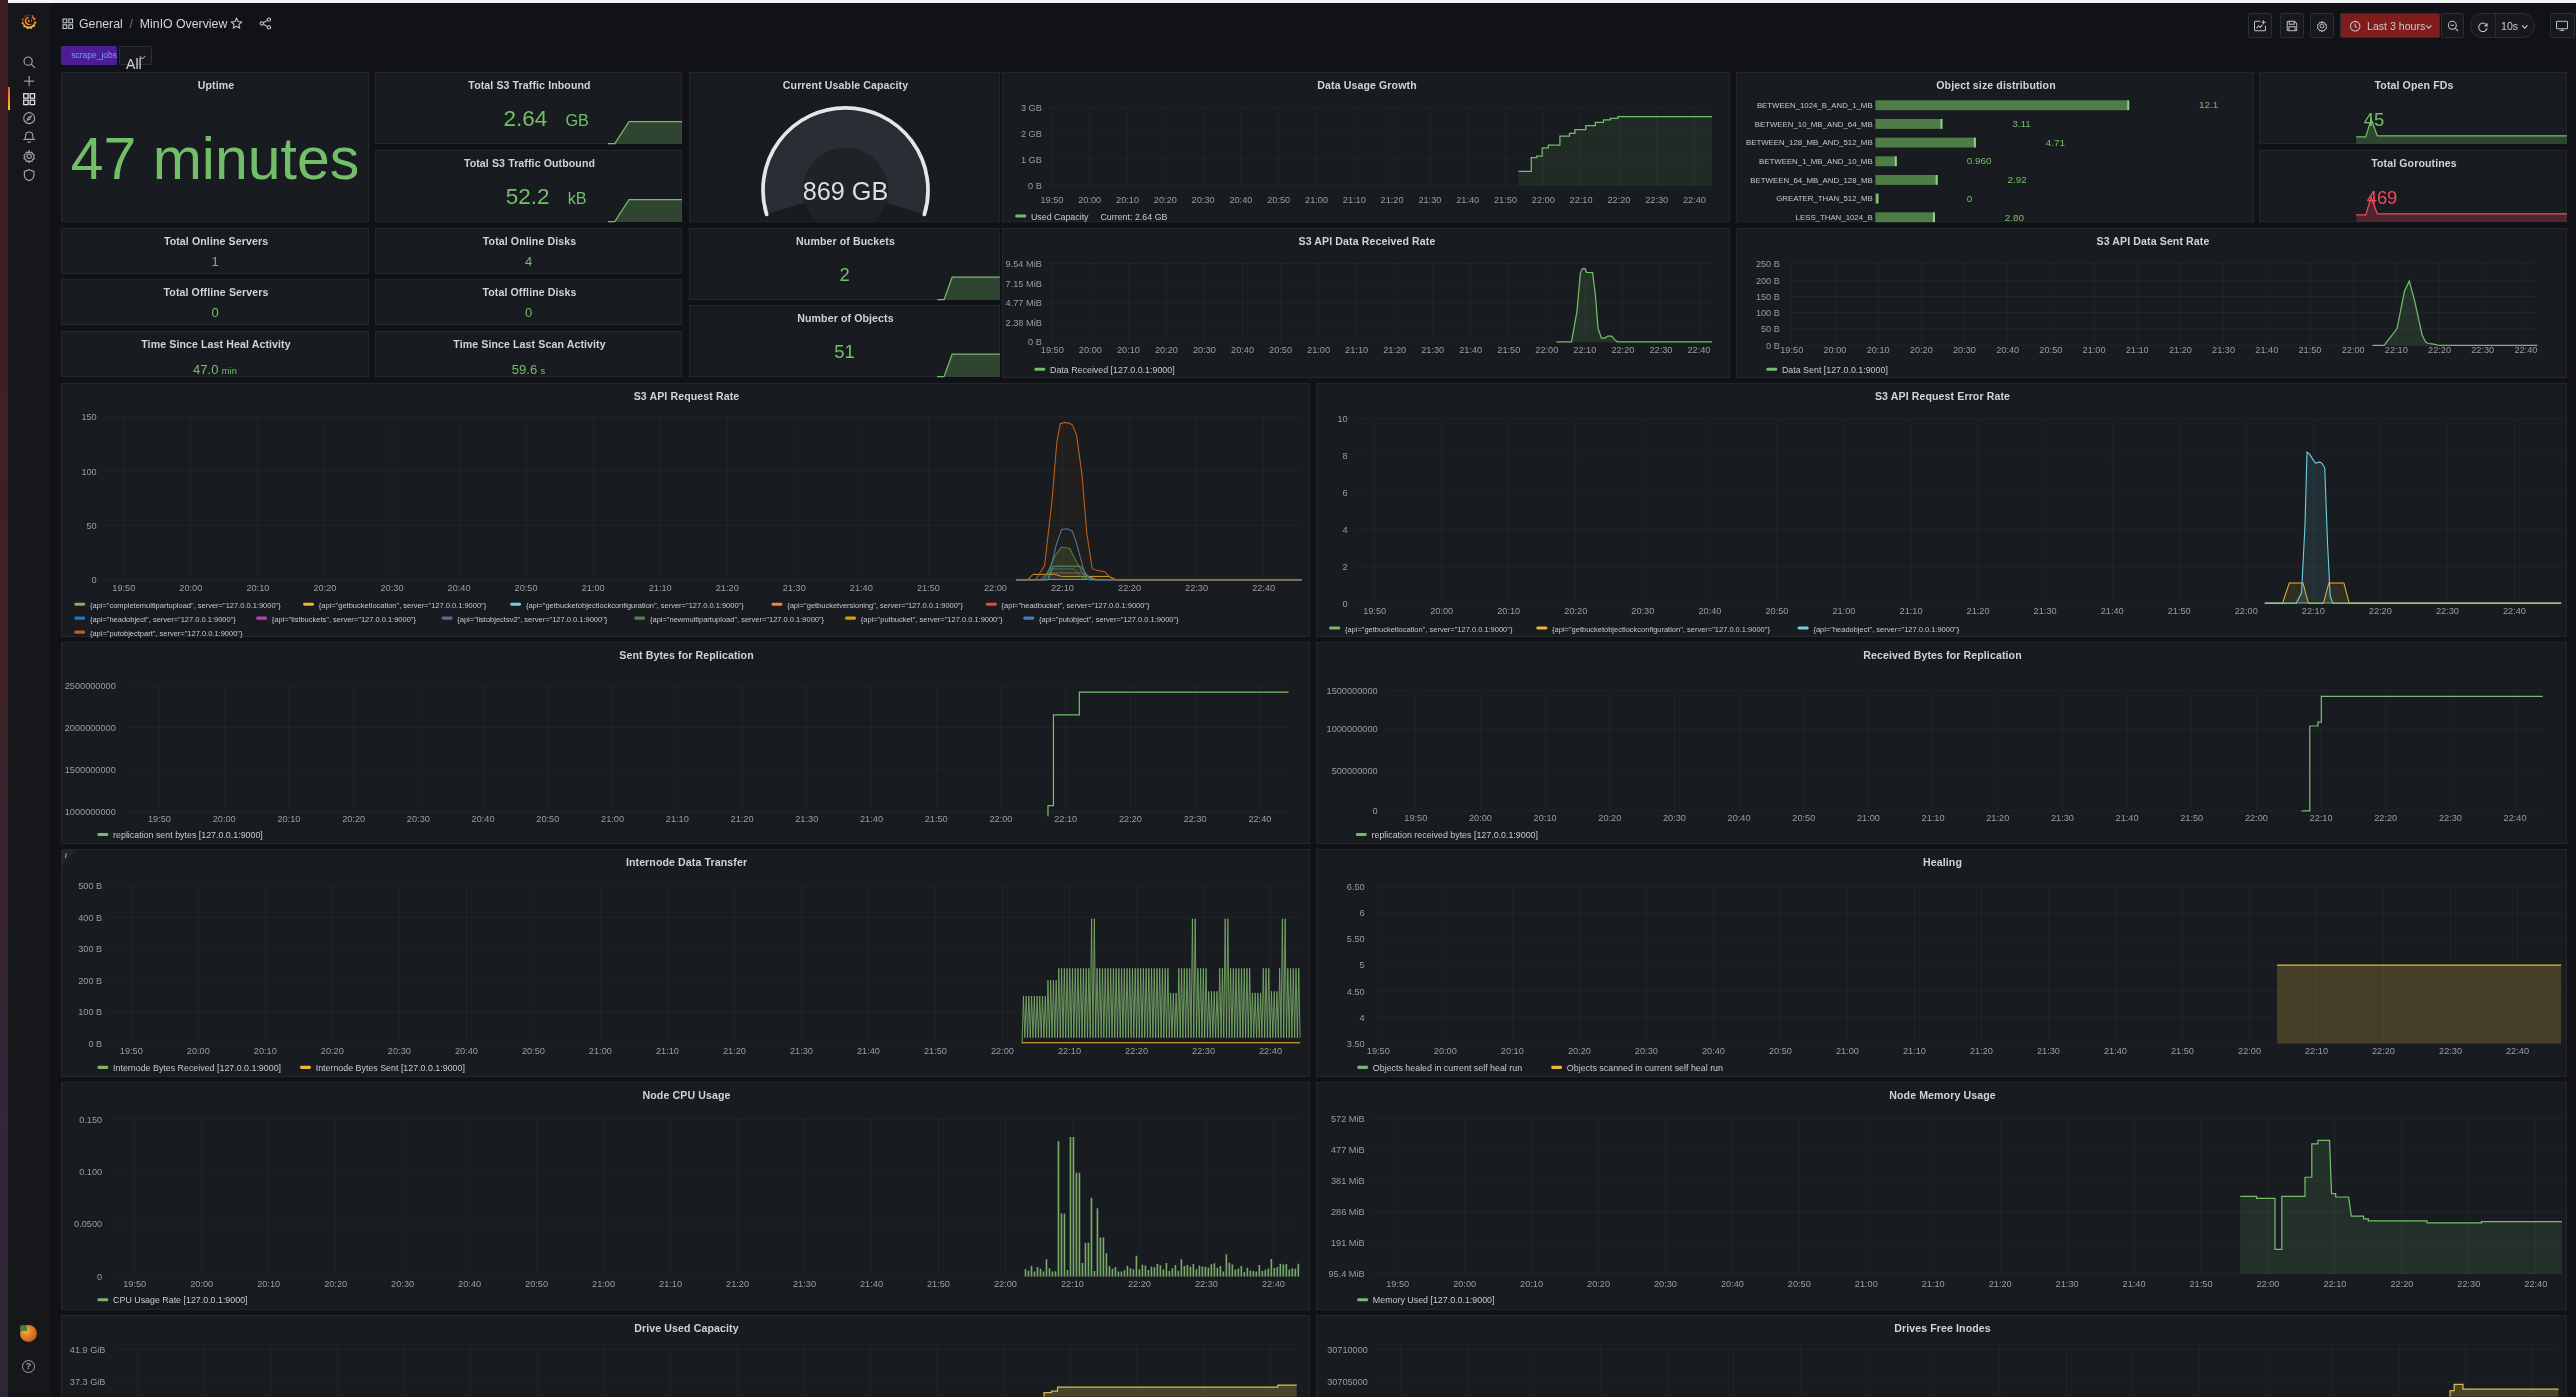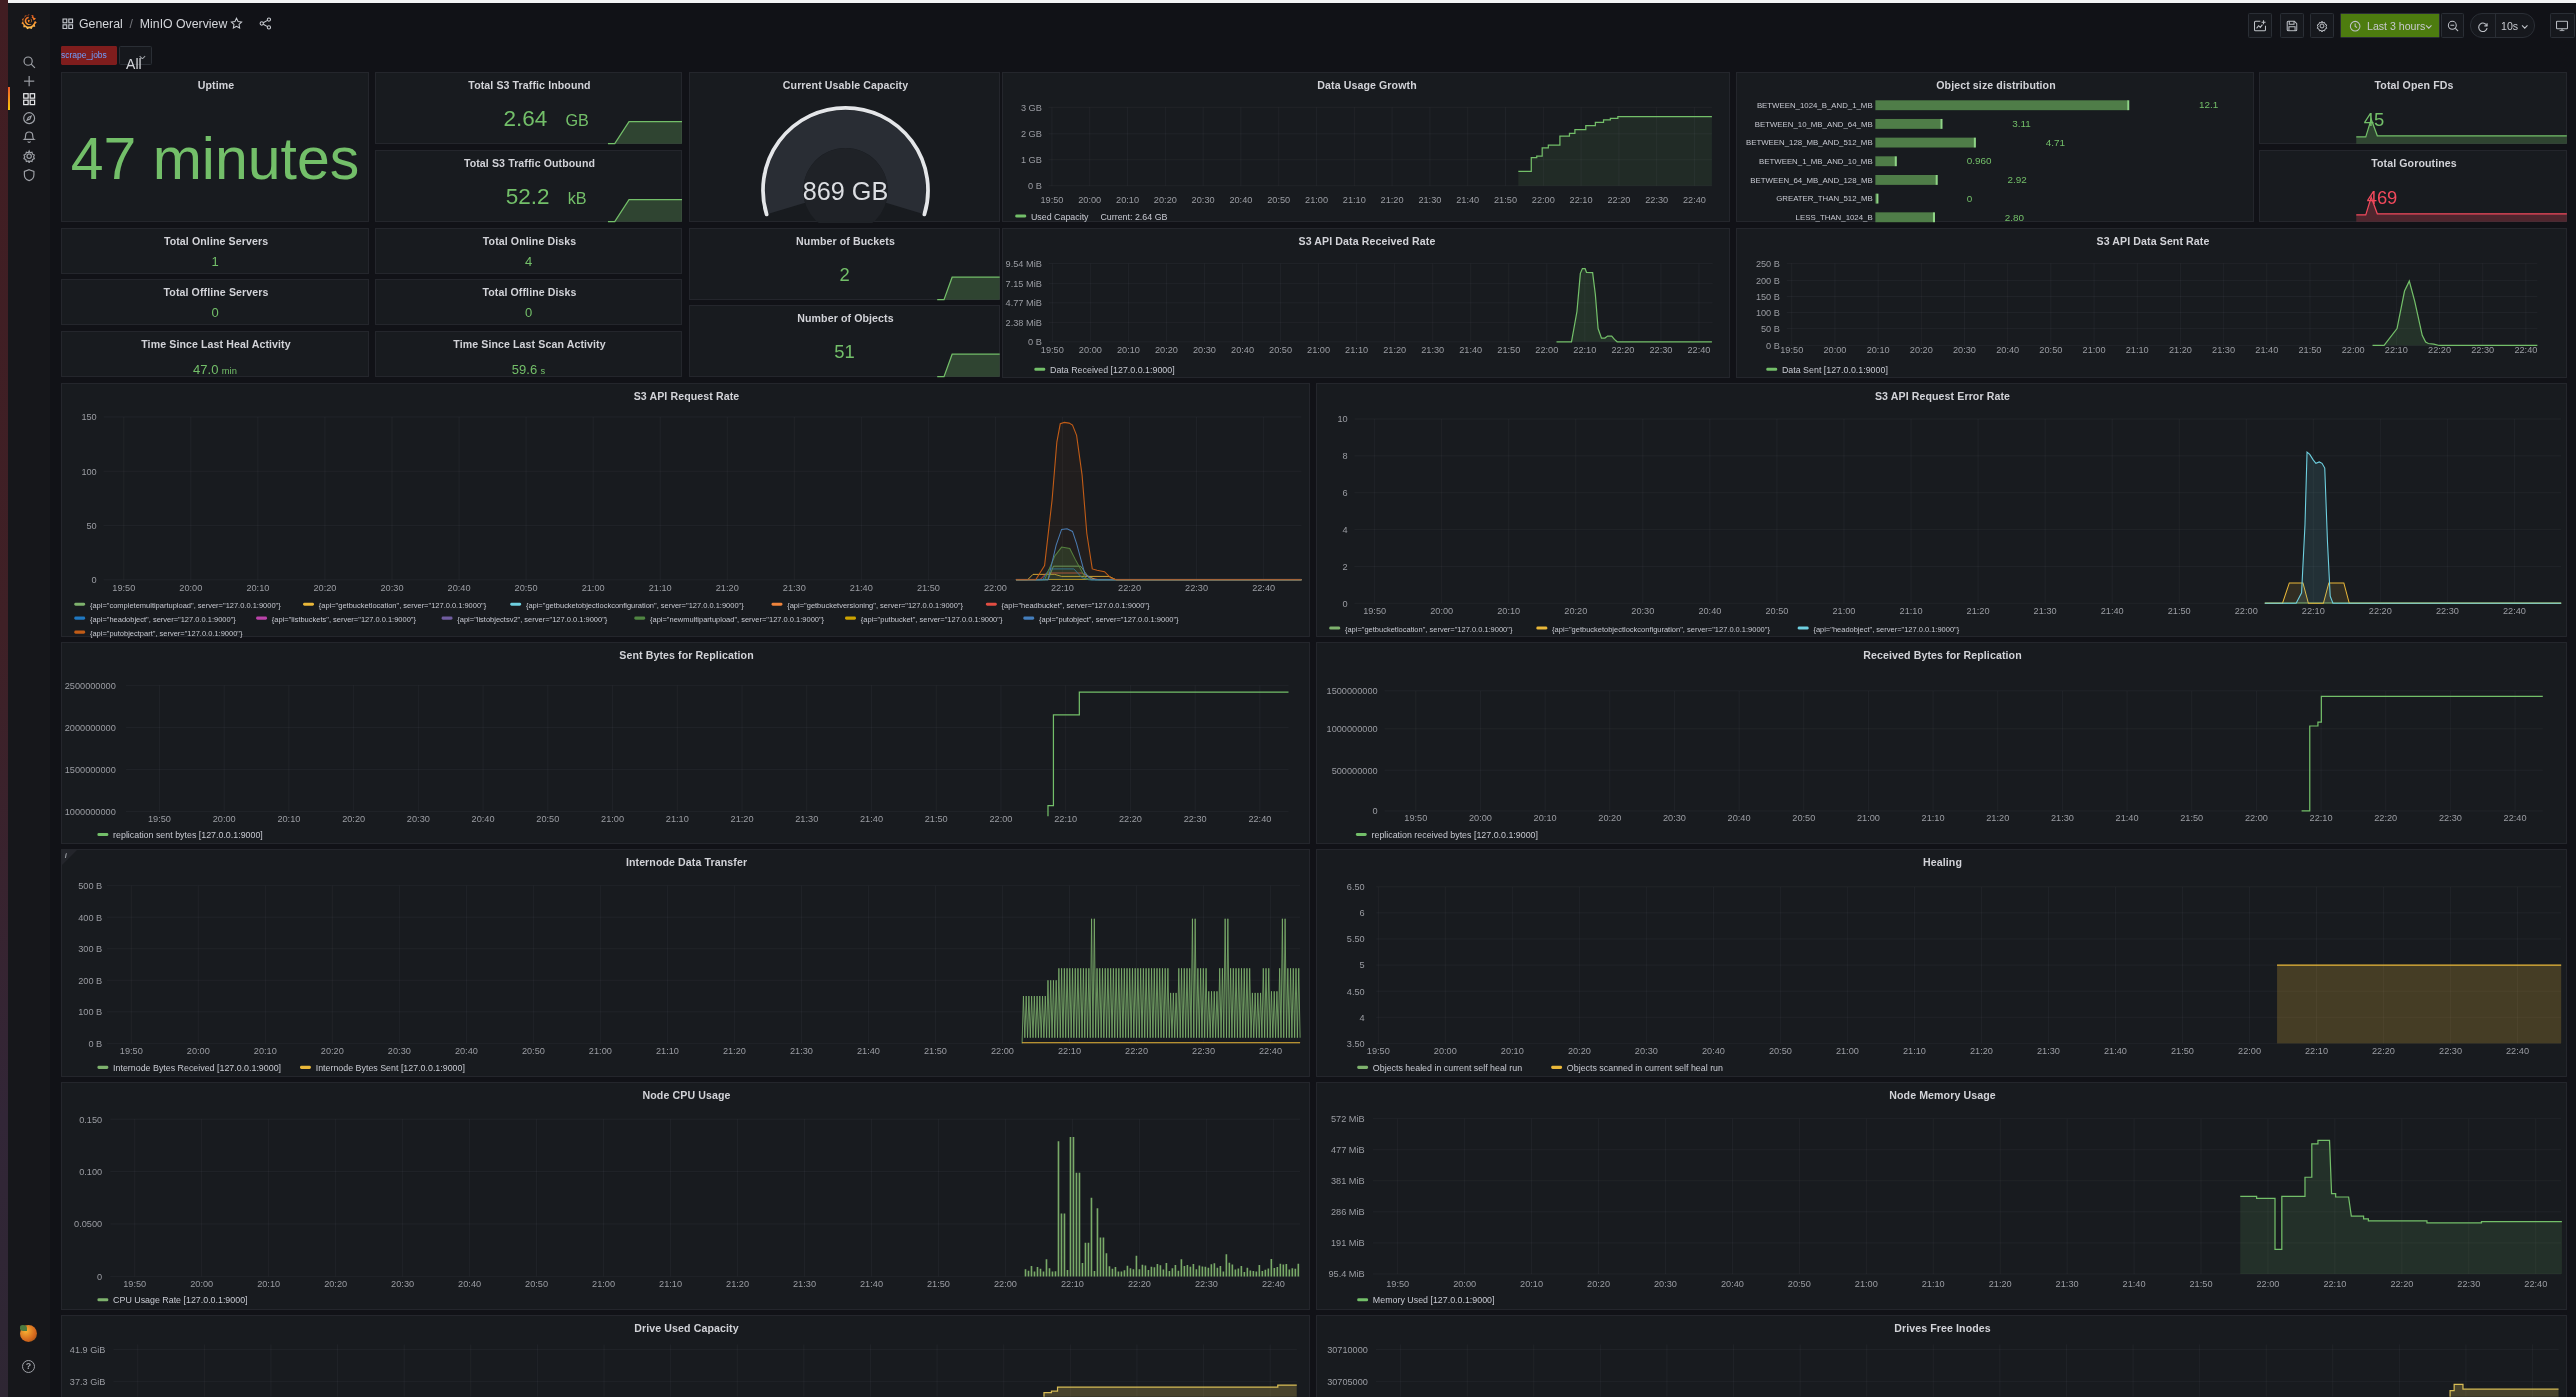--- a/index.html
+++ b/index.html
@@ -89,21 +89,21 @@
         <path d="M5 2.2 v4.3 h7 v-4.3"></path>
         <path d="M4.5 16 v-6 h9 v6"></path>
       </svg>
     </div>
     <div style="position:absolute;left:2310px;top:13px;width:24px;height:25px;border:0.7px solid #2a2e35;border-radius:1.4px;background:#16181d">
       <svg style="position:absolute;left:50%;top:50%;transform:translate(-50%,-50%)" width="13" height="13" viewBox="0 0 21 21" fill="none" stroke="#bfc2c8" stroke-width="1.6">
         <circle cx="10.5" cy="10.5" r="3.2"></circle>
         <path d="M10.5 2.8 l1.2 2.7 2.9-.8 .8 2.9 2.7 1.2 -1.1 2.7 1.1 2.7 -2.7 1.2 -.8 2.9 -2.9-.8 -1.2 2.7 -1.2-2.7 -2.9 .8 -.8-2.9 -2.7-1.2 1.1-2.7 -1.1-2.7 2.7-1.2 .8-2.9 2.9 .8 z"></path>
       </svg>
     </div>
-    <div style="position:absolute;left:2340px;top:13px;width:100px;height:25px;border:0.7px solid #2a2e35;border-radius:1.4px;background:#4d7c0f">
+    <div style="position:absolute;left:2340px;top:13px;width:100px;height:25px;border:0.7px solid #2a2e35;border-radius:1.4px;background:#7f1d1d">
       <svg style="position:absolute;left:8.2px;top:6.1px" width="12.3" height="12.3" viewBox="0 0 18 18" fill="none" stroke="#bfc2c8" stroke-width="1.5">
         <circle cx="9" cy="9" r="7"></circle>
         <path d="M9 5 v4.4 l2.8 1.6"></path>
       </svg>
 <span style="position:absolute;left:26px;top:5.5px;font-size:10.6px;color:#c8cad0">Last 3 hours</span>
 <svg style="position:absolute;right:6.8px;top:9.5px" width="7.5" height="5.5" viewBox="0 0 11 8" fill="none" stroke="#bfc2c8" stroke-width="1.6">
         <path d="M1.5 2 L5.5 6 L9.5 2"></path>
       </svg>
     </div>
     <div style="position:absolute;left:2441px;top:13px;width:23px;height:25px;border:0.7px solid #2a2e35;border-radius:1.4px;background:#16181d">
@@ -124,21 +124,21 @@
         <path d="M1.5 2 L5.5 6 L9.5 2"></path>
       </svg>
     </div>
     <div style="position:absolute;left:2550px;top:13px;width:24.5px;height:25px;border:0.7px solid #2a2e35;border-radius:1.4px;background:#16181d">
       <svg style="position:absolute;left:50%;top:50%;transform:translate(-50%,-50%)" width="13" height="11.6" viewBox="0 0 19 17" fill="none" stroke="#bfc2c8" stroke-width="1.5">
         <rect x="1.5" y="1.5" width="16" height="11" rx="1"></rect>
         <line x1="9.5" y1="12.5" x2="9.5" y2="15"></line>
         <line x1="6" y1="15.5" x2="13" y2="15.5"></line>
       </svg>
     </div>
-    <div style="position:absolute;left:61px;top:46px;height:19px;width:56px;text-align:left;background:#7f1d1d;border-radius:1.4px;font-size:8.5px;font-weight:500;color:#6e9fff;line-height:19px">scrape_jobs</div>
+    <div style="position:absolute;left:61px;top:46px;height:19px;width:56px;text-align:right;background:#4c1d95;border-radius:1.4px;font-size:8.5px;font-weight:500;color:#6e9fff;line-height:19px">scrape_jobs</div>
     <div style="position:absolute;left:119px;top:46px;width:33px;height:19px;border:0.7px solid #2a2e35;border-radius:1.4px;background:#16181d">
 <span style="position:absolute;left:6.1px;top:9px;font-size:14px;color:#d4d6db">All</span>
 <svg style="position:absolute;right:4.8px;top:7.5px" width="6.8" height="4.8" viewBox="0 0 10 7" fill="none" stroke="#9fa2a8" stroke-width="1.5">
         <path d="M1 1.5 L5 5.5 L9 1.5"></path>
       </svg>
     </div>
     <div class="p" style="left:61px;top:72px;width:308px;height:150px">
       <div class="pt" style="top:5.5px;width:297px;left:5.5px">Uptime</div>
       <div class="statv" style="top:57px;font-size:59px;white-space:nowrap">47 minutes</div>
     </div>

